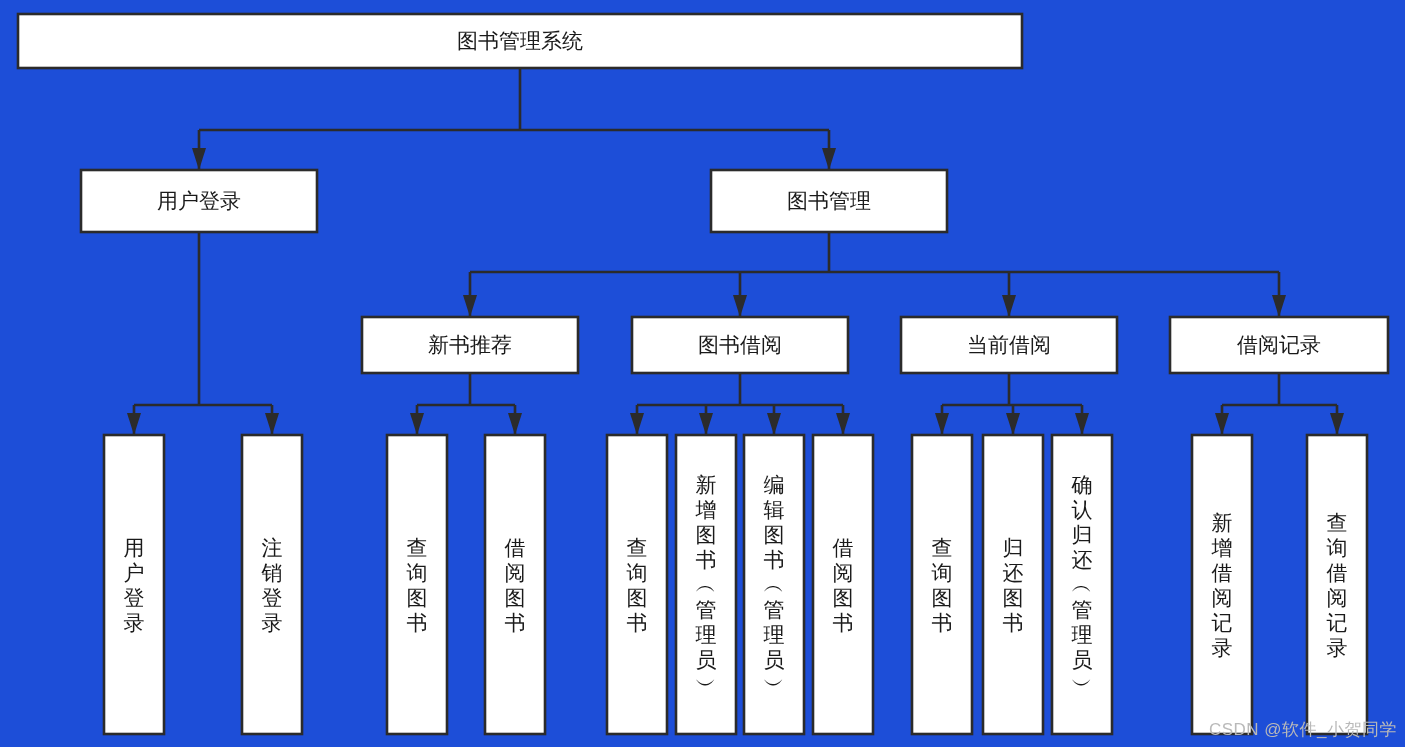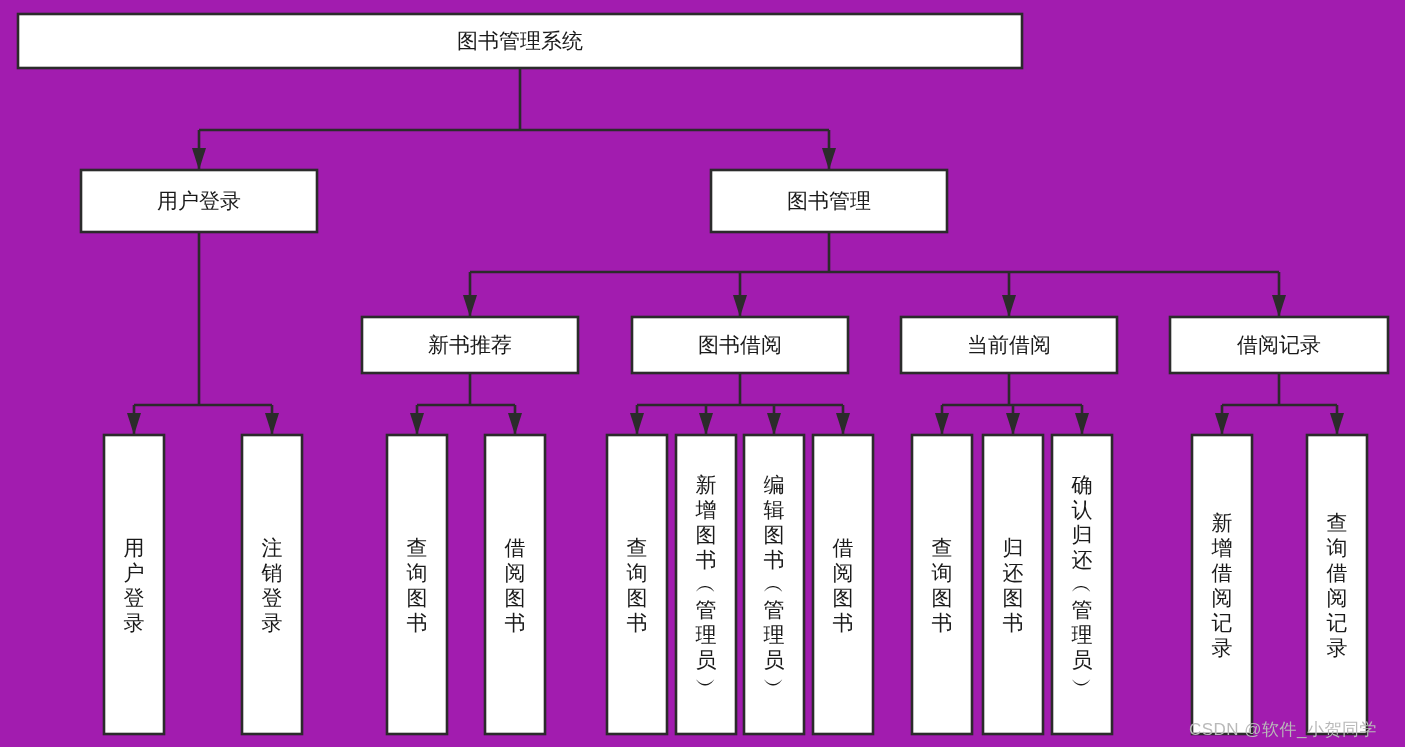--- a/index.html
+++ b/index.html
@@ -8,21 +8,21 @@
     padding: 0;
     background: #ffffff;
   }
   body {
     font-family: "Liberation Sans", "DejaVu Sans", sans-serif;
   }
   #diagram-root {
     position: relative;
     width: 1405px;
     height: 747px;
-    background: #a21caf;
+    background: #1d4ed8;
     overflow: hidden;
   }
   svg.diagram-canvas {
     position: absolute;
     left: 0;
     top: 0;
     width: 1405px;
     height: 747px;
     display: block;
   }
@@ -49,21 +49,21 @@
     dominant-baseline: middle;
   }
   .node-label-v {
     font-family: "Liberation Sans", "DejaVu Sans", sans-serif;
     font-size: 21px;
     fill: #1a1a1a;
     text-anchor: middle;
   }
   .watermark-text {
     position: absolute;
-    right: 28px;
+    right: 8px;
     bottom: 6px;
     font-family: "Liberation Sans", "DejaVu Sans", sans-serif;
     font-size: 17px;
     color: #b9b9b9;
     white-space: nowrap;
     user-select: none;
     letter-spacing: 0.5px;
   }
 </style>
 </head>

